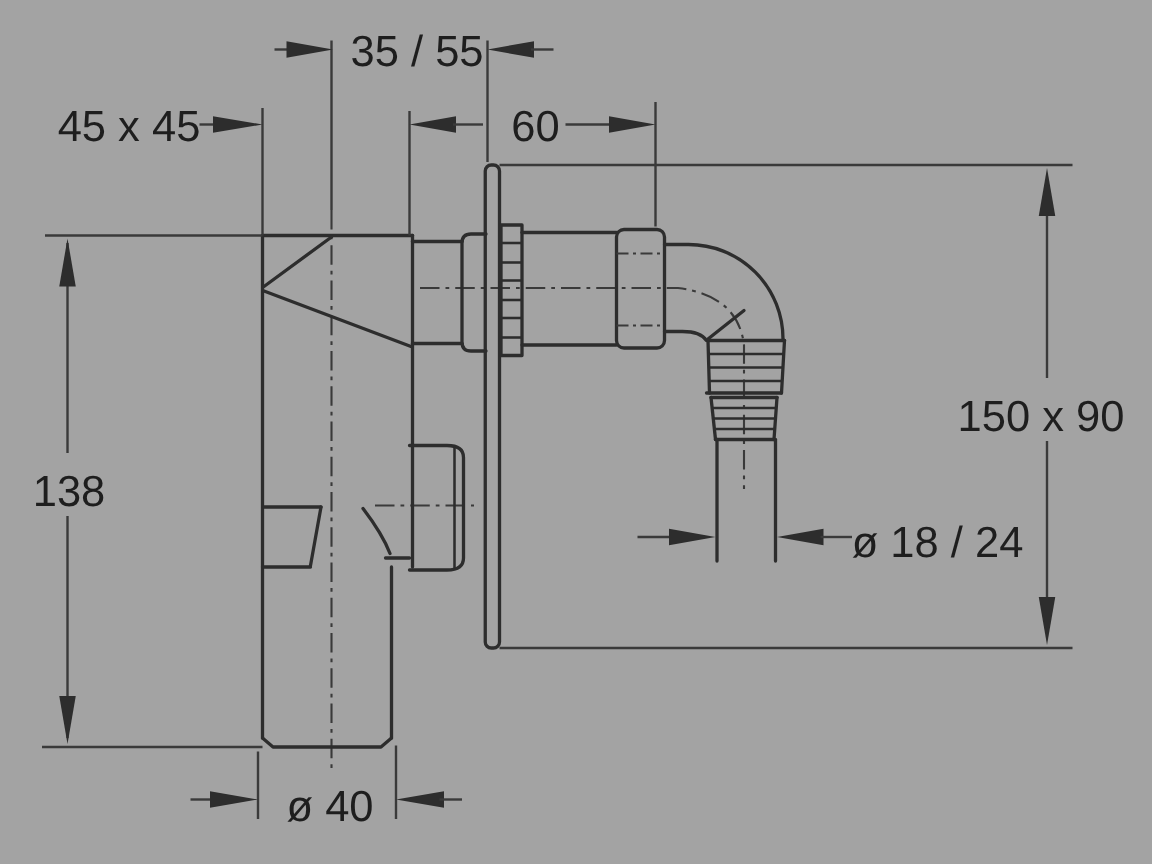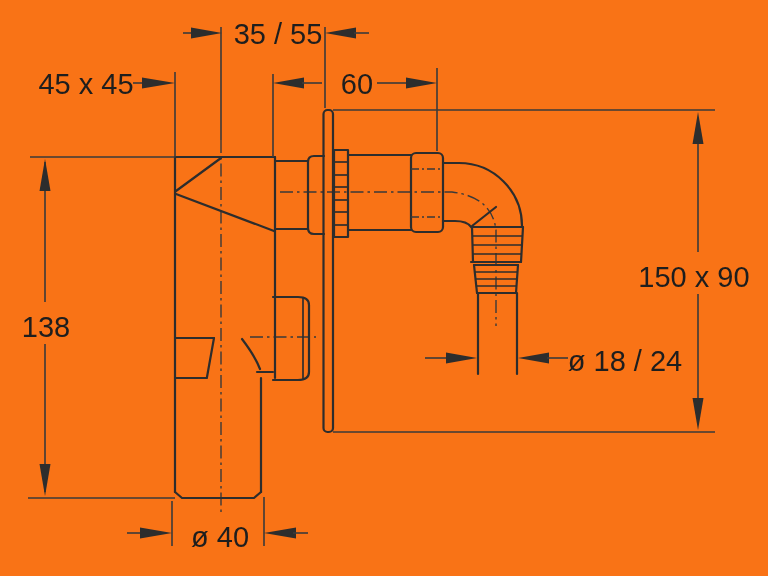--- a/index.html
+++ b/index.html
@@ -1,16 +1,16 @@
 <!DOCTYPE html>
 <html><head>
 <meta charset="utf-8">
 <style>
   html,body{margin:0;padding:0;background:#ffffff;}
-  #stage{position:relative;width:768px;height:576px;background:#f97316;overflow:hidden;}
+  #stage{position:relative;width:768px;height:576px;background:#a3a3a3;overflow:hidden;}
   svg{position:absolute;left:0;top:0;}
   .obj{stroke:#2d2d2d;stroke-width:2.2;fill:none;stroke-linecap:round;stroke-linejoin:round;}
   .obj-thin{stroke:#2d2d2d;stroke-width:1.7;fill:none;}
   .dim{stroke:#3a3a3a;stroke-width:1.6;fill:none;}
   .arrow{fill:#2d2d2d;stroke:none;}
   .cl{stroke:#3a3a3a;stroke-width:1.4;fill:none;stroke-dasharray:13 4 2.5 4;}
   .nutline{stroke:#3a3a3a;stroke-width:1.4;fill:none;stroke-dasharray:8 3 2 3;}
   .dimtext{font-family:"Liberation Sans","DejaVu Sans",sans-serif;font-size:29px;fill:#1e1e1e;}
 </style>
 </head>

